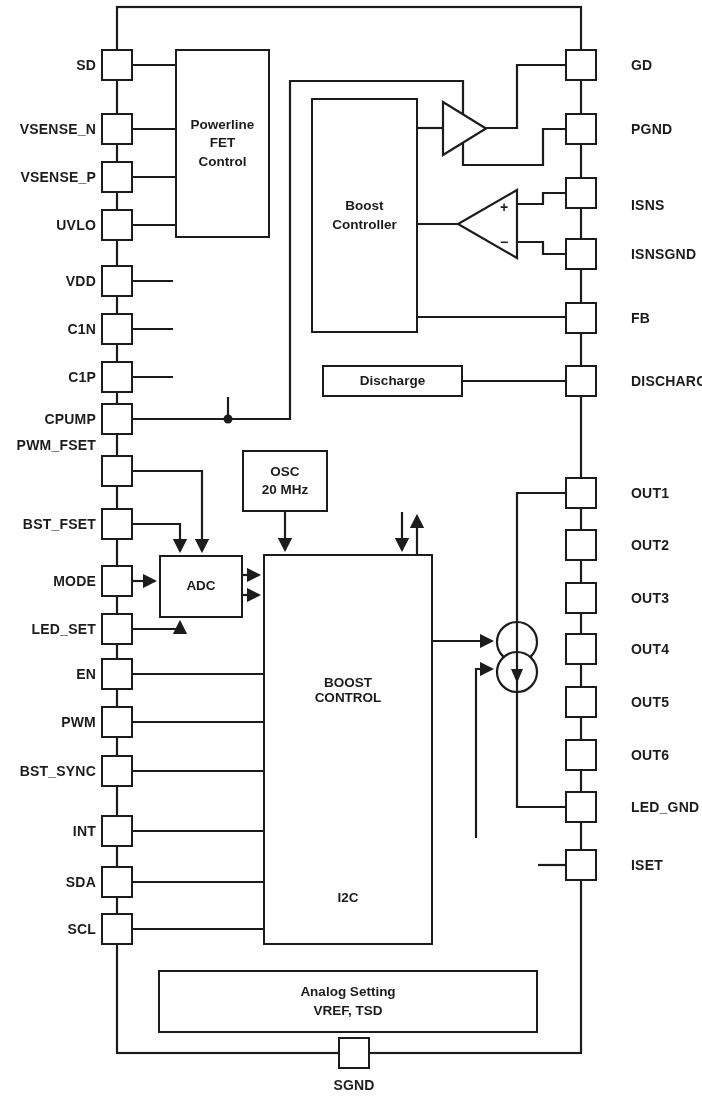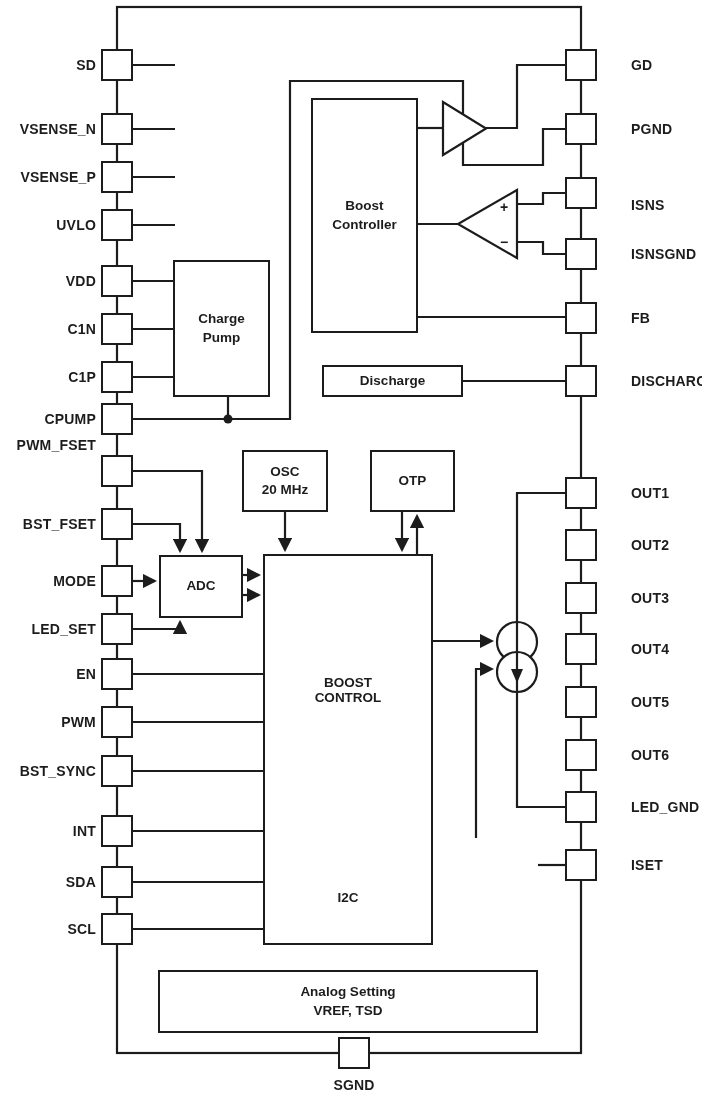--- a/index.html
+++ b/index.html
@@ -114,43 +114,41 @@
     <polygon points="511,669 523,669 517,683" fill="#1c1c1c"></polygon>
 
     <circle cx="228" cy="419" r="4.5" fill="#1c1c1c"></circle>
 
     <line x1="263" y1="858" x2="433" y2="858" stroke="#1c1c1c" stroke-width="2.2"></line>
 
     <text x="504" y="212" font-size="14" font-weight="bold" fill="#1c1c1c" text-anchor="middle">+</text>
     <text x="504" y="247" font-size="14" font-weight="bold" fill="#1c1c1c" text-anchor="middle">−</text>
   </svg>
 
-
-  <div class="blk" style="left:173px;top:260px;width:97px;height:137px">
-    <span>Charge
-Pump</span>
-  </div>
+  <div class="blk" style="left:175px;top:49px;width:95px;height:189px">
+    <span>Powerline
+FET
+Control</span>
+  </div>
+
 
   <div class="blk" style="left:311px;top:98px;width:107px;height:235px">
     <span>Boost
 Controller</span>
   </div>
 
   <div class="blk" style="left:322px;top:365px;width:141px;height:32px">
     <span>Discharge</span>
   </div>
 
   <div class="blk" style="left:242px;top:450px;width:86px;height:62px">
     <span>OSC
 20 MHz</span>
   </div>
 
-  <div class="blk" style="left:370px;top:450px;width:85px;height:62px">
-    <span>OTP</span>
-  </div>
 
   <div class="blk" style="left:159px;top:555px;width:84px;height:63px">
     <span>ADC</span>
   </div>
 
   <div class="blk" style="left:263px;top:554px;width:170px;height:391px"></div>
   <div class="floatlabel" style="left:263px;top:660px;width:170px;height:60px">BOOST
 CONTROL</div>
   <div class="floatlabel" style="left:263px;top:884px;width:170px;height:26px">I2C</div>
 

